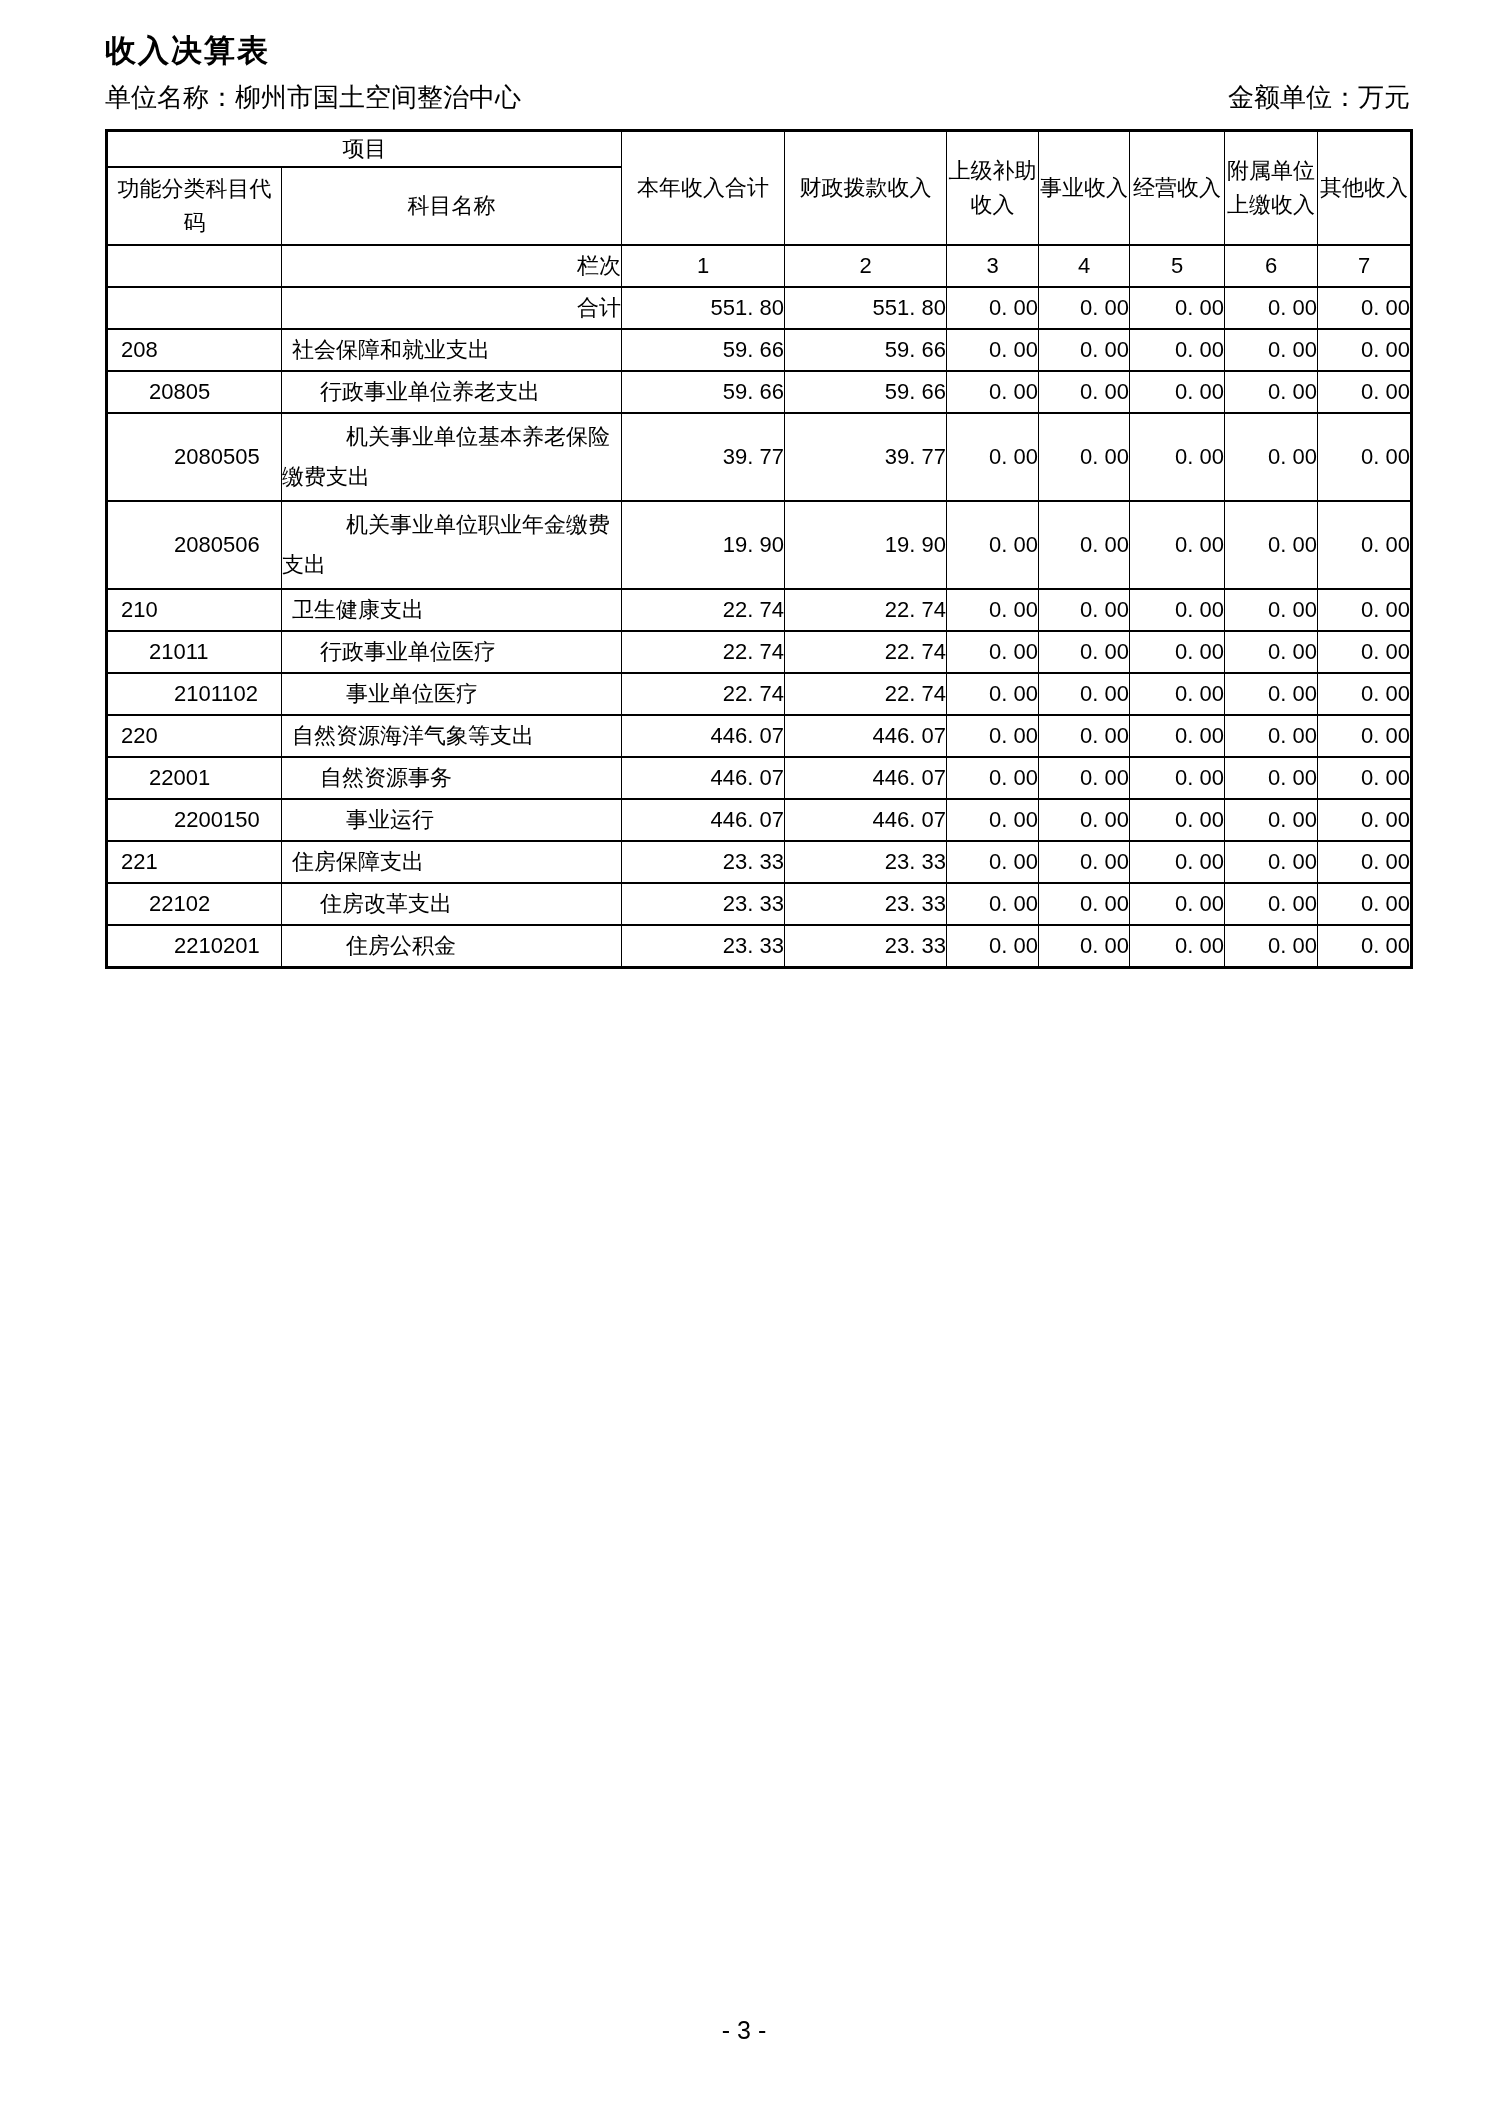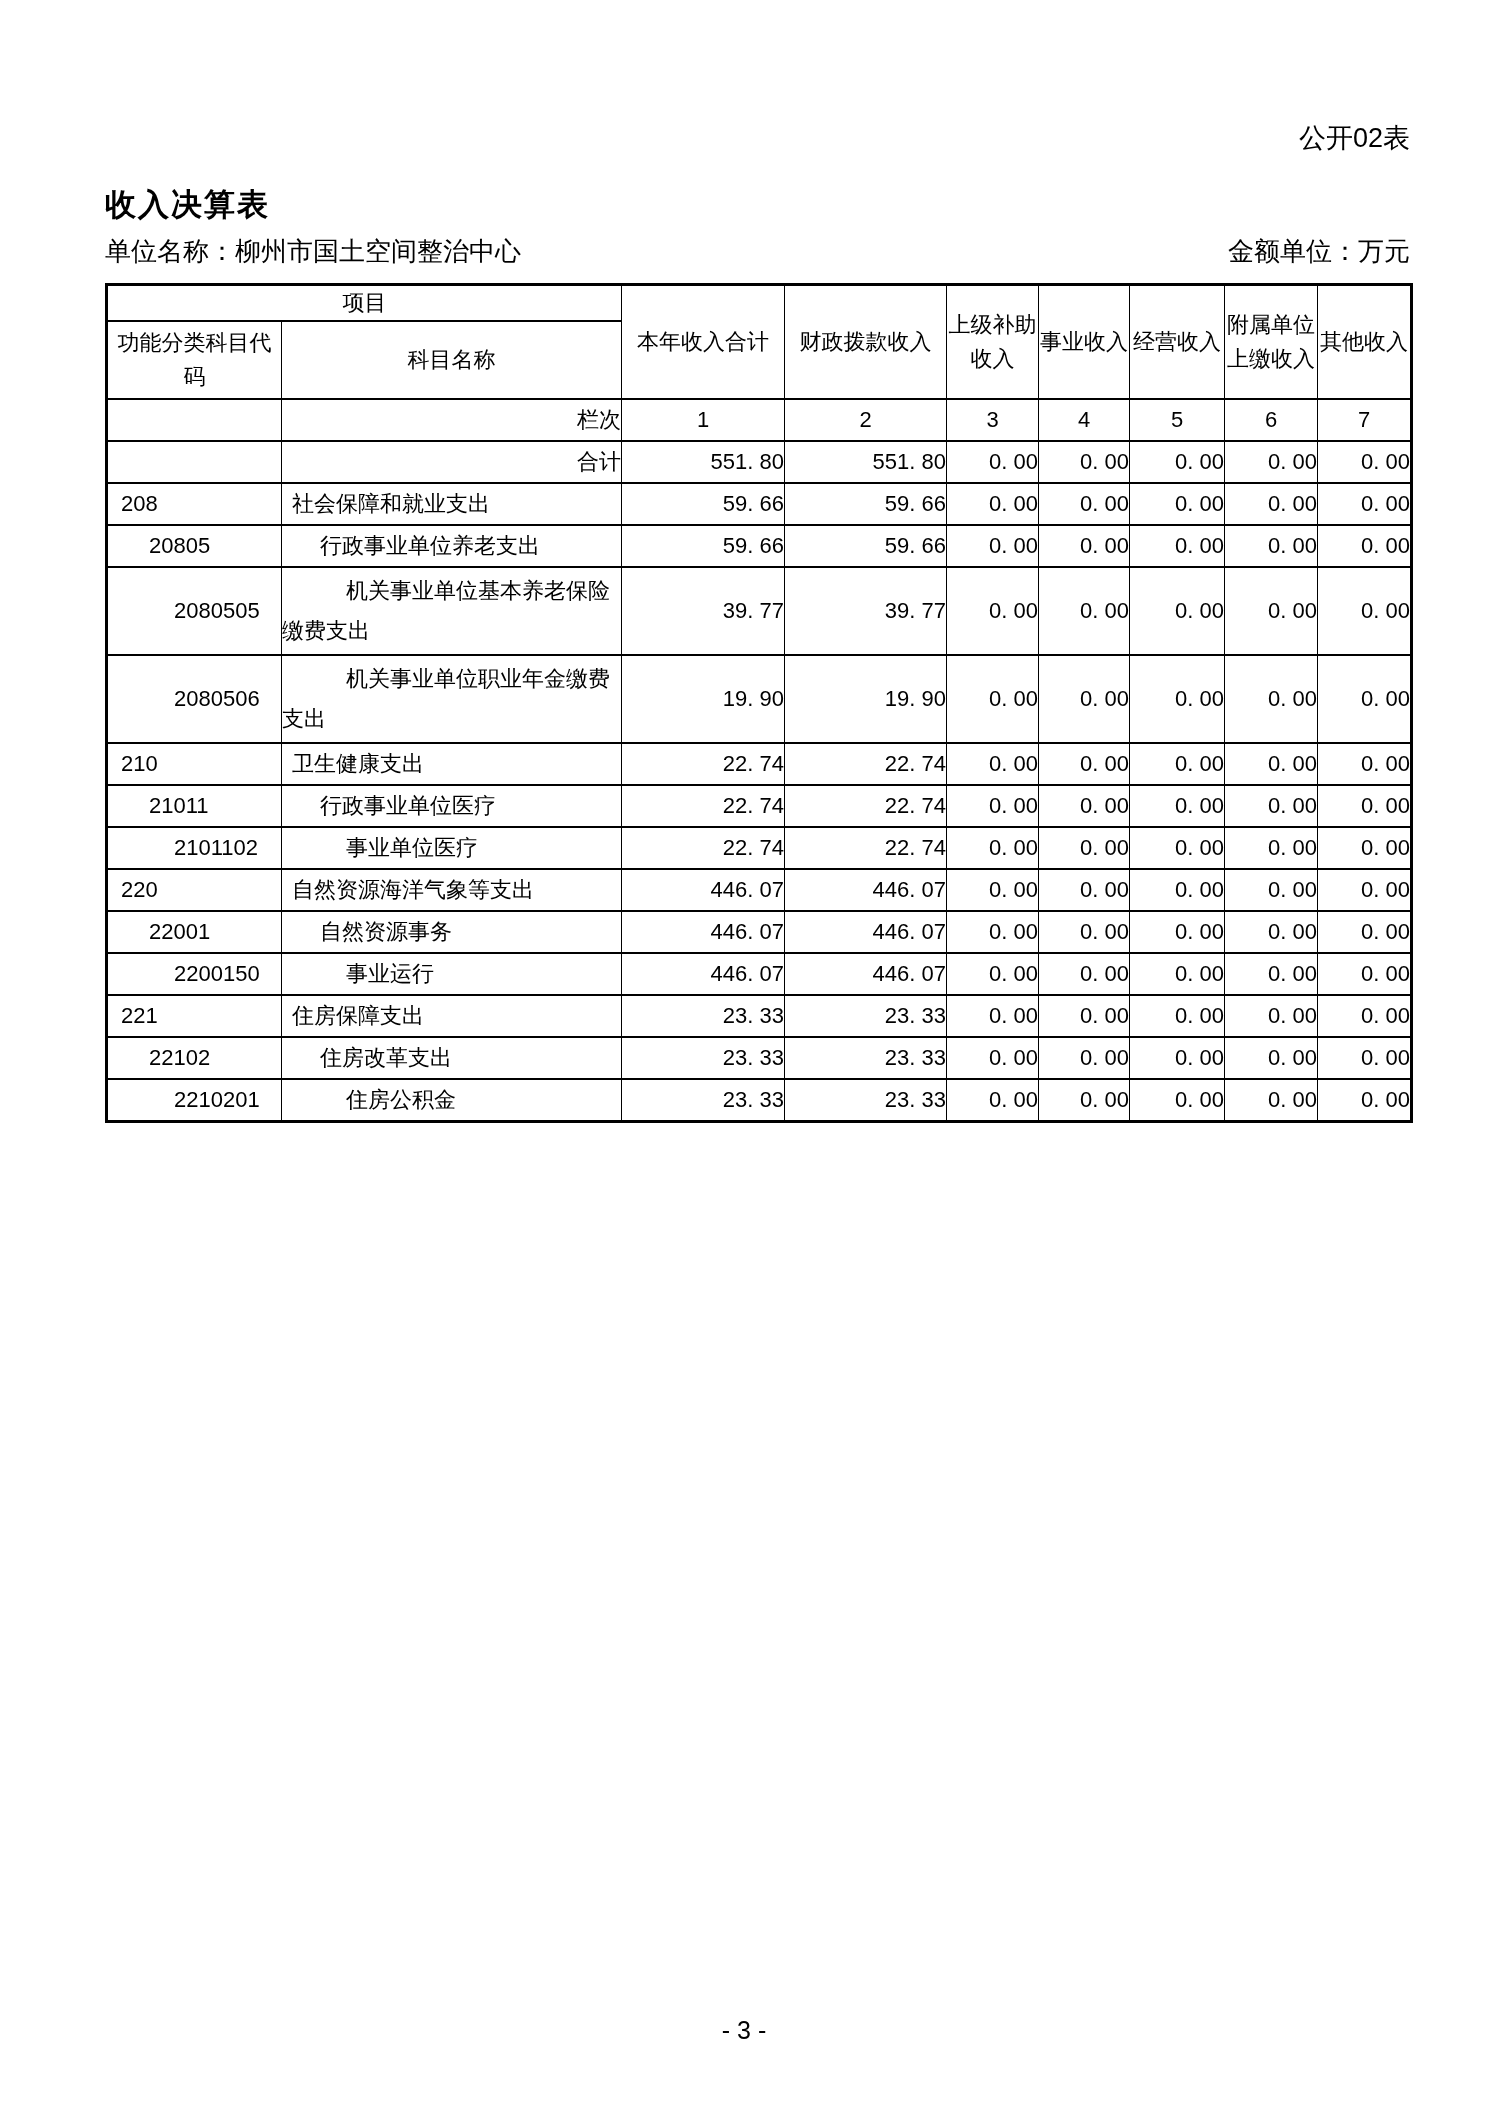--- a/index.html
+++ b/index.html
@@ -101,21 +101,20 @@
     text-align:center;
     font-size:25px;
   }
 </style>
 </head>
 <body>
 
 <div class="page">
   <div class="content">
 
-    <div class="doc-label">公开02表</div>
 
     <div class="title">收入决算表</div>
 
     <div class="meta-row">
       <span>单位名称：柳州市国土空间整治中心</span>
       <span>金额单位：万元</span>
     </div>
 
     <table class="income">
       <colgroup>

